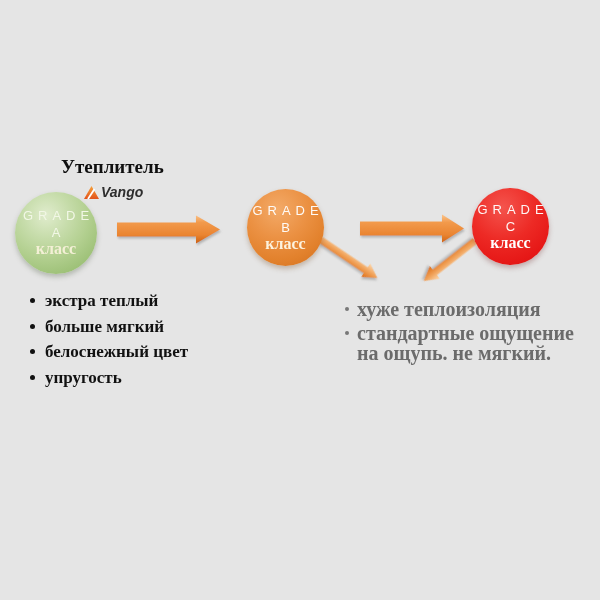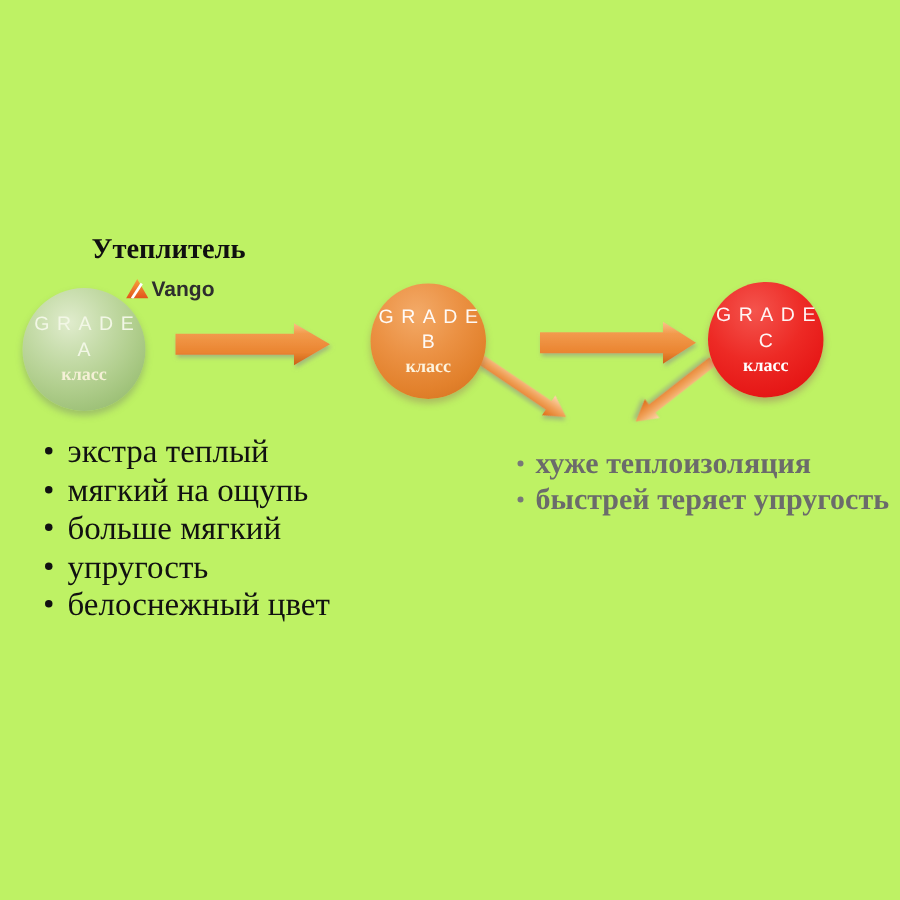--- a/index.html
+++ b/index.html
@@ -1,28 +1,28 @@
 <!DOCTYPE html>
 <html><head>
 <meta charset="utf-8">
 <style>
   html,body { margin:0; padding:0; background:#fff; }
   .canvas {
-    position:relative; width:600px; height:600px; background:#bef264;
+    position:relative; width:600px; height:600px; background:#e5e5e5;
     font-family:"Liberation Serif", serif; overflow:hidden;
   }
 
   
   .heading { position:absolute; font-weight:bold; font-size:19px; color:#101010; white-space:nowrap; }
   .heading-left  { left:61px;  top:156px; }
   .heading-right { left:347px; top:156px; }
 
   
   .vango { position:absolute; left:84px; top:184px; display:flex; align-items:center; gap:2px; }
-  .vango-text { font-family:"Liberation Sans", sans-serif; font-weight:bold;
+  .vango-text { font-family:"Liberation Sans", sans-serif; font-style:italic; font-weight:bold;
                 font-size:14px; color:#2e2e2e;text-align:right; }
 
   
   .arrow-layer { position:absolute; left:0; top:0; width:600px; height:600px; pointer-events:none; }
 
   
   .sphere { position:absolute; border-radius:50%; display:flex; flex-direction:column;
             align-items:center; justify-content:center; }
   .sphere-a { left:15px;  top:192px; width:82px; height:82px;
       background: radial-gradient(circle at 38% 28%, #e0eccd 0%, #c6dcaa 30%, #b2cf8f 55%, #9cc076 80%, #8cb263 100%);
@@ -31,30 +31,30 @@
       background: radial-gradient(circle at 40% 26%, #f3aa68 0%, #eb9143 40%, #e2812c 70%, #d06e1c 100%);
       box-shadow: 0 3px 5px rgba(150,120,90,.45); }
   .sphere-c { left:472px; top:188px; width:77px; height:77px;
       background: radial-gradient(circle at 40% 25%, #f4544d 0%, #ed2a25 45%, #e61817 75%, #d11211 100%);
       box-shadow: 0 3px 5px rgba(150,100,100,.45); }
 
   .grade-word { font-family:"Liberation Sans", sans-serif; font-size:13px; letter-spacing:5px;
                 margin-right:-5px; color:rgba(255,255,255,.95); line-height:15px; }
   .grade-letter { font-family:"Liberation Sans", sans-serif; font-size:13px;
                   color:rgba(255,255,255,.95); line-height:15px; margin-top:2px; }
-  .class-word { font-weight:bold; font-size:12px; line-height:18px; margin-top:0; }
+  .class-word { font-weight:bold; font-size:16px; line-height:18px; margin-top:0; }
   .sphere-a .grade-word, .sphere-a .grade-letter { color:#f2f7e6; }
   .sphere-a .class-word { color:#f4f0d6; }
   .sphere-b .class-word { color:#fdf3de; }
   .sphere-c .class-word { color:#ffffff; }
 
   
   ul.blist { position:absolute; list-style:none; margin:0; padding:0; }
   .benefits { left:26px; top:288px; }
-  .benefits li { position:relative; padding-left:19px; font-weight:normal; font-size:22px;
+  .benefits li { position:relative; padding-left:19px; font-weight:bold; font-size:17px;
                  color:#111111; line-height:25.5px; white-space:nowrap; }
   .benefits li::before { content:""; position:absolute; left:4px; top:10px; width:5px; height:5px;
                  border-radius:50%; background:#111111; }
   .drawbacks { left:343px; top:299px; }
   .drawbacks li { position:relative; padding-left:14px; font-weight:bold; font-size:20px;
                  color:#6b6b6b; line-height:20px; margin-bottom:3.5px; white-space:pre-line; }
   .drawbacks li::before { content:""; position:absolute; left:2px; top:8px; width:4px; height:4px;
                  border-radius:50%; background:#787878; }
 </style>
 </head>
@@ -116,24 +116,24 @@
     <div class="class-word">класс</div>
   </div>
   <div class="sphere sphere-c">
     <div class="grade-word">GRADE</div>
     <div class="grade-letter">C</div>
     <div class="class-word">класс</div>
   </div>
 
   <ul class="blist benefits">
     <li>экстра теплый</li>
-    <li>мягкий на ощупь</li>
     <li>больше мягкий</li>
+    <li>белоснежный цвет</li>
     <li>упругость</li>
-    <li>белоснежный цвет</li>
   </ul>
 
   <ul class="blist drawbacks">
     <li>хуже теплоизоляция</li>
-    <li>быстрей теряет упругость</li>
+    <li>стандартные ощущение
+на ощупь. не мягкий.</li>
   </ul>
 
 </div>
 
 </body></html>

